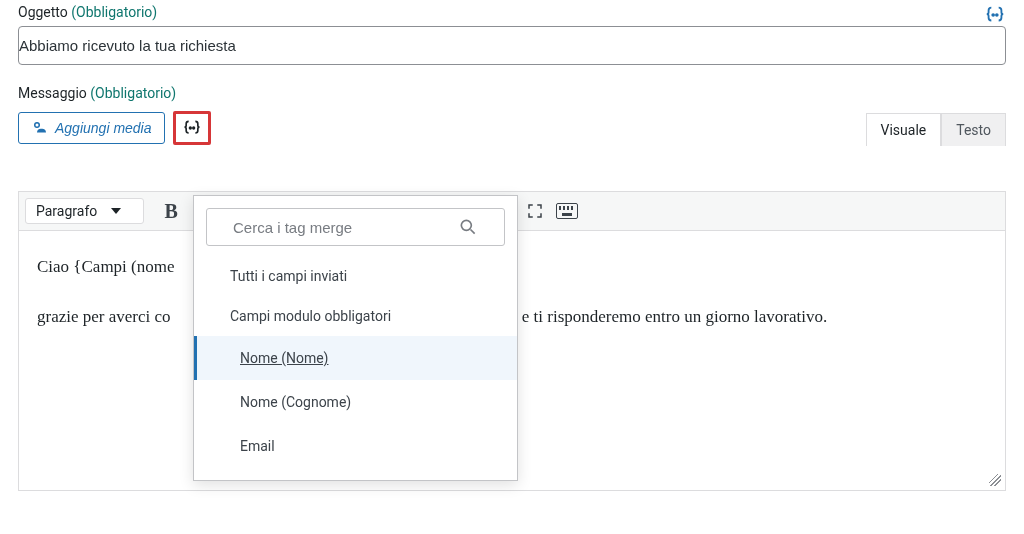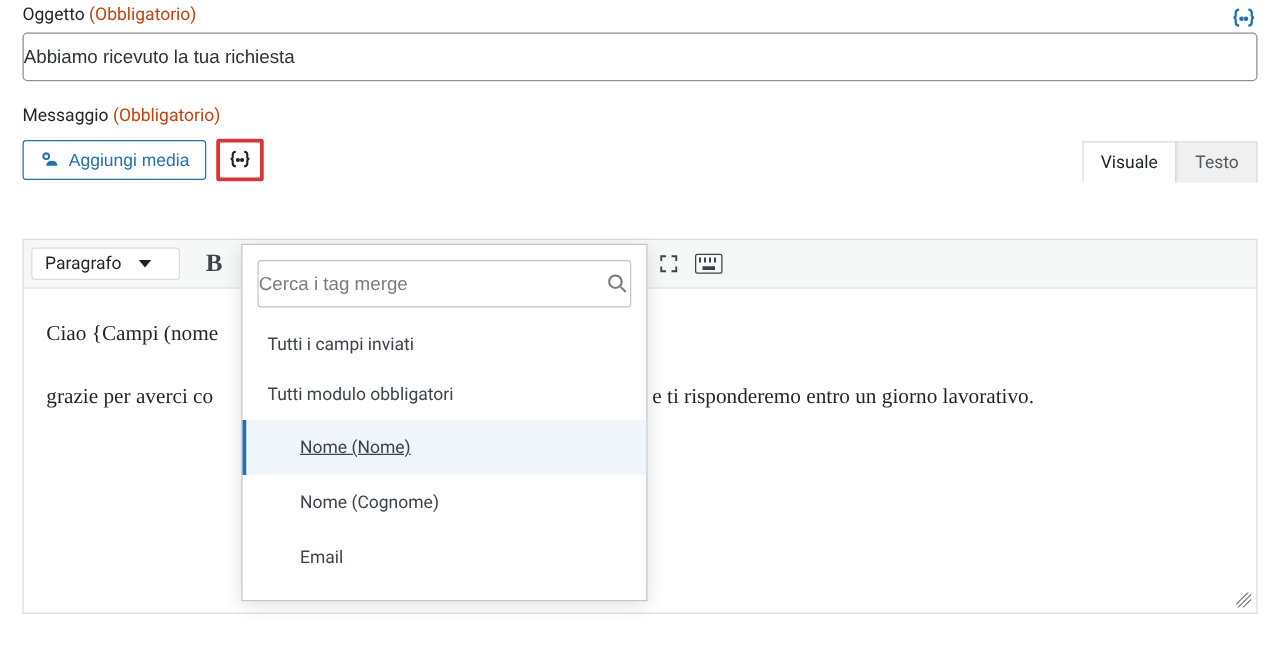--- a/index.html
+++ b/index.html
@@ -11,21 +11,21 @@
     padding: 4px 18px 18px 18px;
     width: 1024px;
     position: relative;
   }
   .field-label {
     font-size: 14px;
     margin-bottom: 6px;
     color: #1d2327;
   }
   .required {
-    color: #c2410c;
+    color: #0f766e;
   }
   .text-input {
     width: 100%;
     padding: 10px 0;
     border: 1px solid #8c8f94;
     border-radius: 4px;
     font-size: 15px;
     color: #2c3338;
     background: #fff;
     margin-bottom: 20px;
@@ -51,20 +51,21 @@
     display: inline-flex;
     align-items: center;
     gap: 6px;
     padding: 6px 12px;
     border: 1px solid #2271b1;
     border-radius: 3px;
     background: #fff;
     color: #2271b1;
     font-size: 14px;
     cursor: pointer;
+    font-style: italic;
   }
   .merge-tag-button-highlight {
     border: 3px solid #d63638;
     border-radius: 2px;
     padding: 4px 6px;
     display: inline-flex;
     align-items: center;
     justify-content: center;
     cursor: pointer;
     margin-left: 2px;
@@ -157,34 +158,35 @@
     z-index: 50;
     padding-top: 12px;
     padding-bottom: 12px;
   }
   .dropdown-search {
     margin: 0 12px 10px 12px;
     border: 1px solid #c3c4c7;
     border-radius: 3px;
     display: flex;
     align-items: center;
-    padding: 8px 0;
+    padding: 8px 26px;
   }
   .dropdown-search input {
     border: none;
     outline: none;
     flex: 1;
     font-size: 15px;
     color: #3c434a;
   }
   .dropdown-search input::placeholder { color: #787c82; }
   .dropdown-section {
     padding: 12px 20px;
     font-size: 14px;
     color: #3c434a;
+    margin-left: 16px;
   }
   .dropdown-item {
     padding: 14px 20px 14px 46px;
     font-size: 14px;
     color: #3c434a;
     cursor: pointer;
   }
   .dropdown-item.hover {
     background: #f0f6fc;
     border-left: 3px solid #2271b1;
@@ -316,20 +318,20 @@
 
 <div class="dropdown">
   <div class="dropdown-search">
     <input type="text" placeholder="Cerca i tag merge" style="">
     <svg width="20" height="20" viewBox="0 0 24 24" fill="none" stroke="#787c82" stroke-width="2">
       <circle cx="10" cy="10" r="6"></circle>
       <line x1="15" y1="15" x2="20" y2="20"></line>
     </svg>
   </div>
   <div class="dropdown-section">Tutti i campi inviati</div>
-  <div class="dropdown-section">Tutti modulo obbligatori</div>
+  <div class="dropdown-section">Campi modulo obbligatori</div>
   <div class="dropdown-item hover">Nome (Nome)</div>
   <div class="dropdown-item">Nome (Cognome)</div>
   <div class="dropdown-item">Email</div>
 </div>
 
 
 
 
 </body></html>

